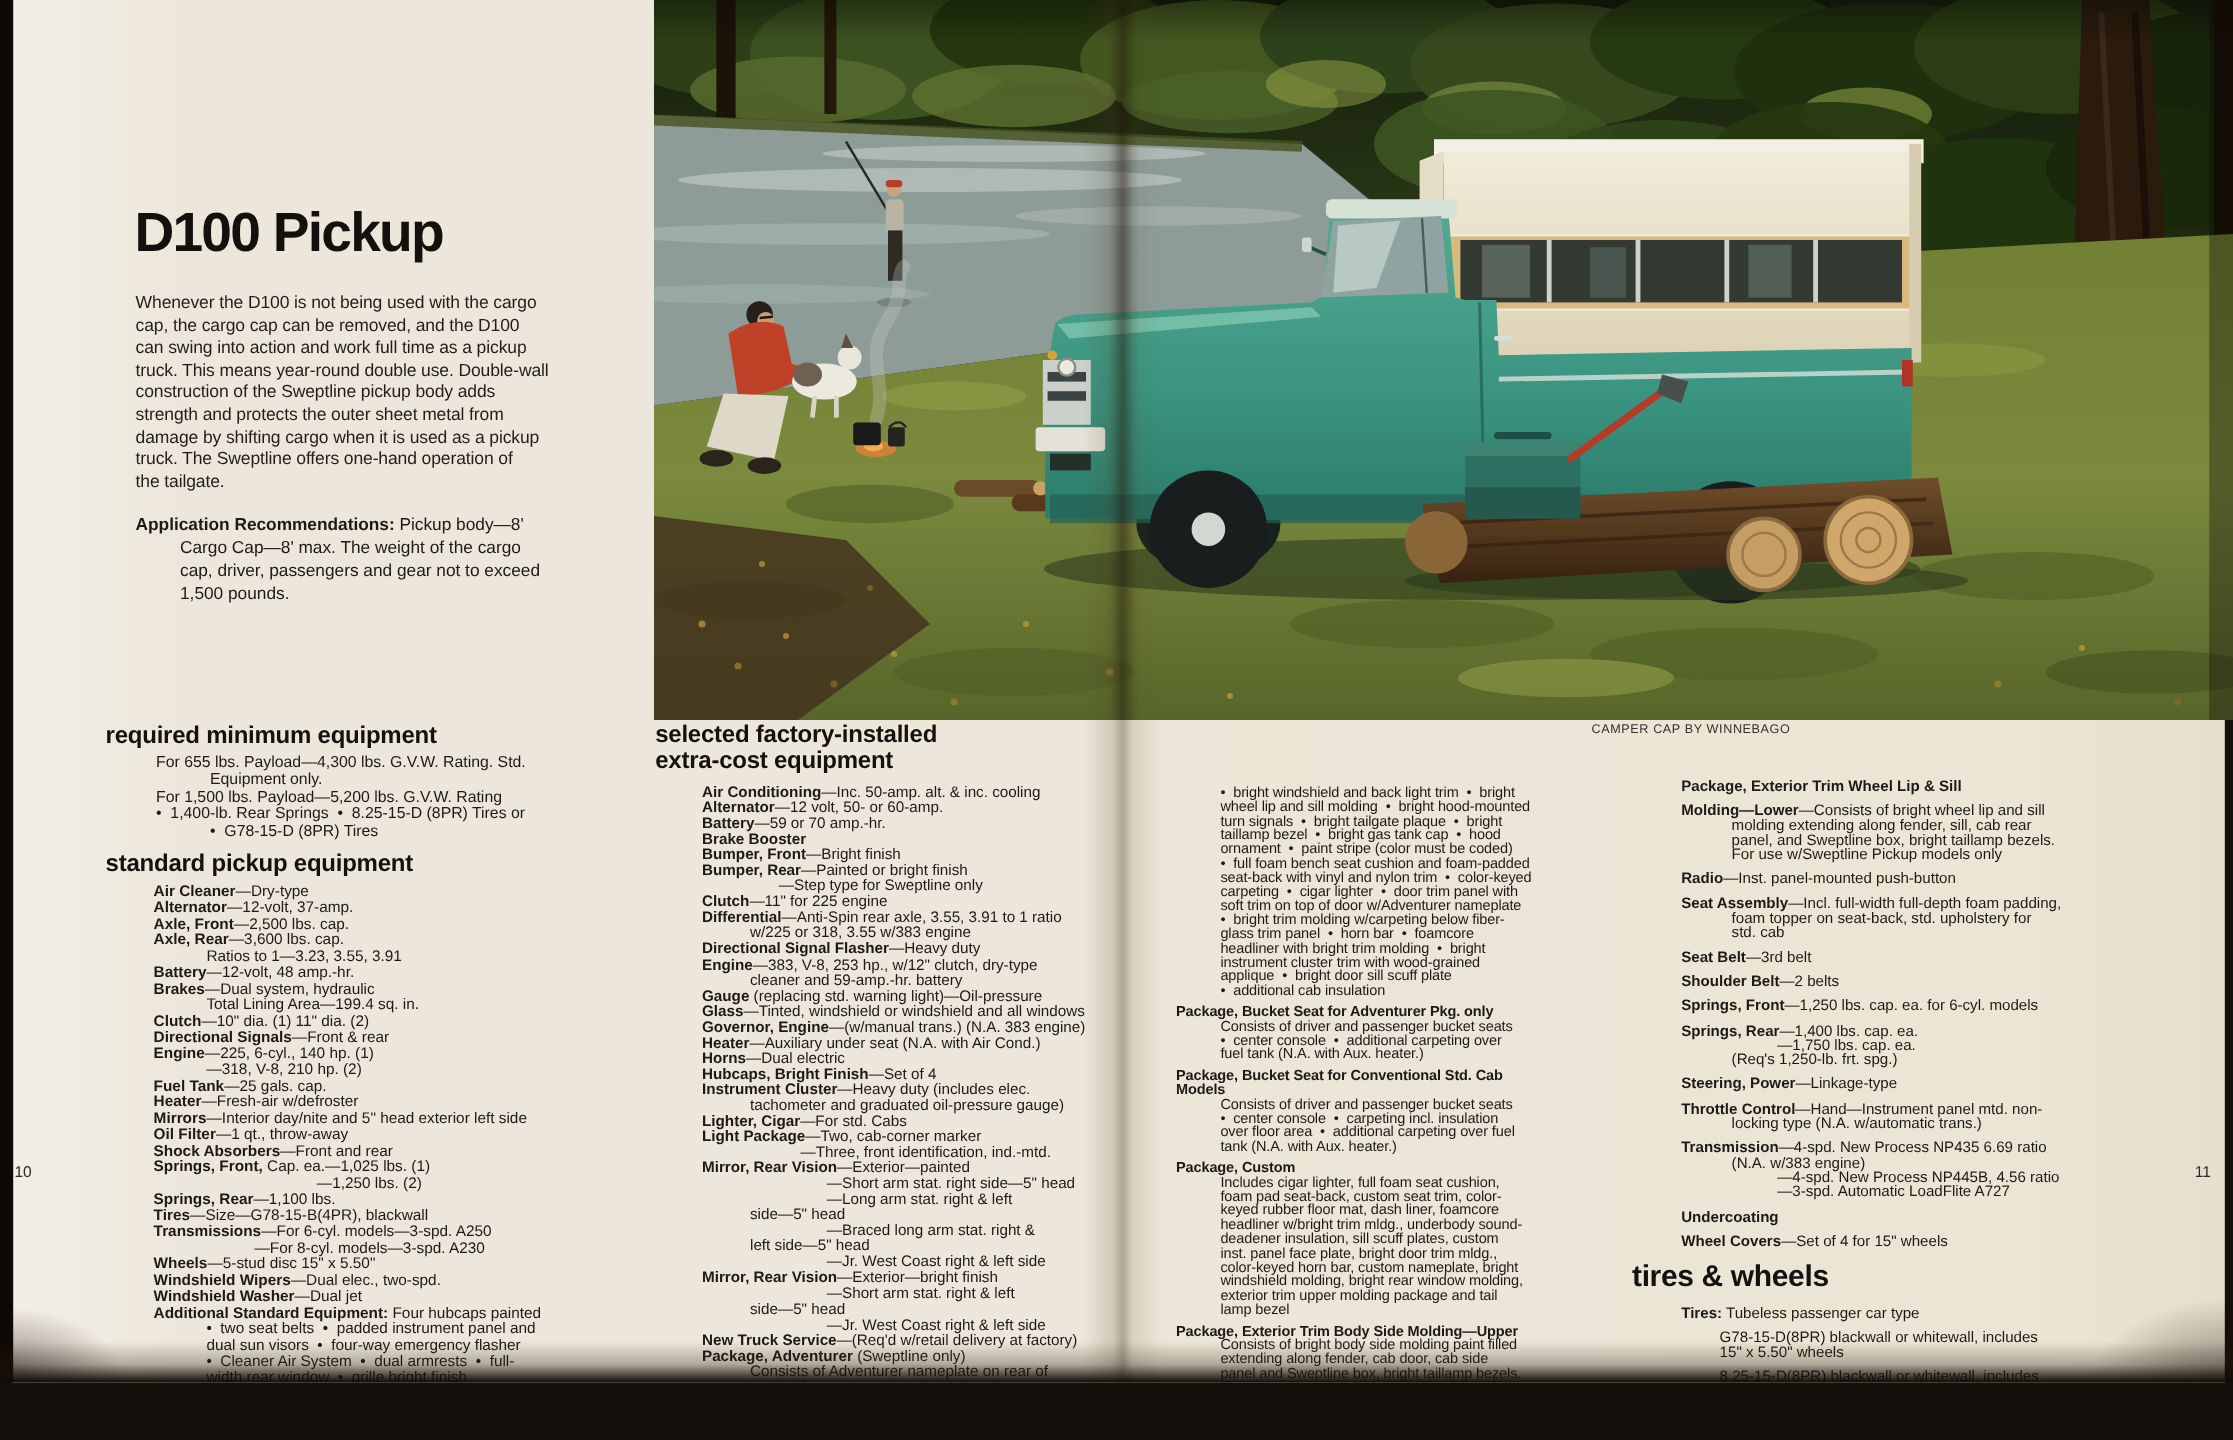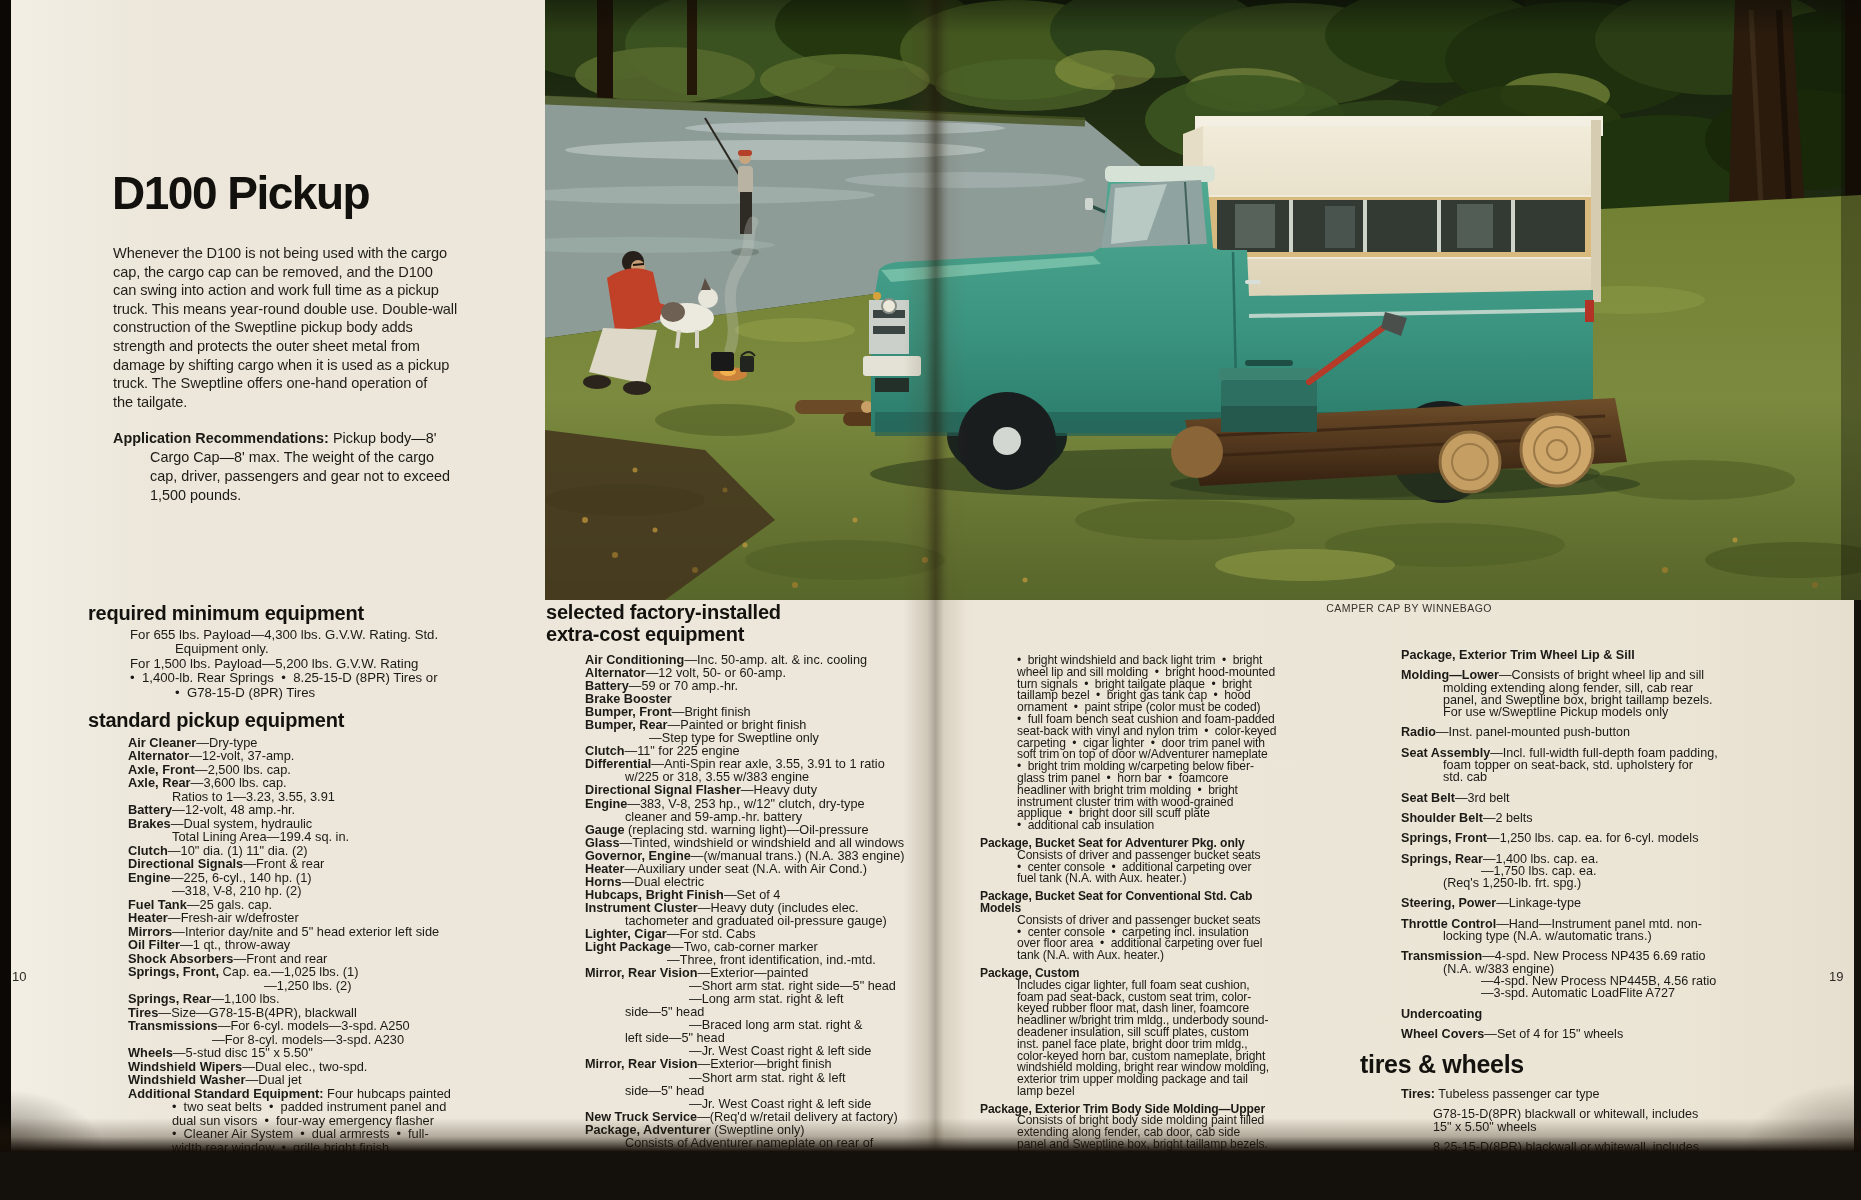--- a/index.html
+++ b/index.html
@@ -498,19 +498,19 @@
     <div class="lines">
         <div class="ln"><span class="b">Tires:</span><span> Tubeless passenger car type</span></div>
         <div class="ln i1 sp"><span>G78-15-D(8PR) blackwall or whitewall, includes</span></div>
         <div class="ln i1"><span>15" x 5.50" wheels</span></div>
         <div class="ln i1 sp"><span>8.25-15-D(8PR) blackwall or whitewall, includes</span></div>
         <div class="ln i1"><span>15" x 5.50" wheels</span></div>
       </div>
   </div>
 
   <div class="pageno pageno-left">10</div>
-  <div class="pageno pageno-right">19</div>
+  <div class="pageno pageno-right">11</div>
 
   <div class="fold"></div>
   <div class="left-strip"></div>
   <div class="corner-shade"></div>
   <div class="bottom-shade"></div>
 </div>
 
 </body></html>

